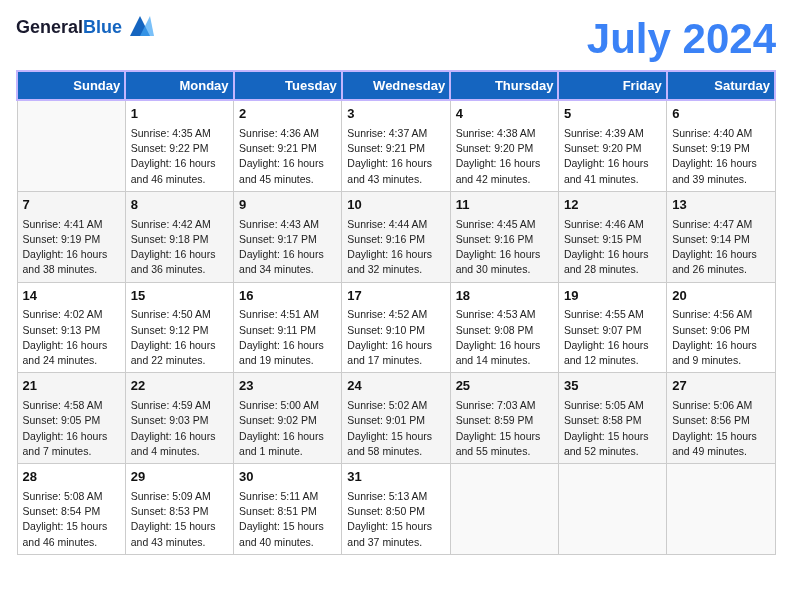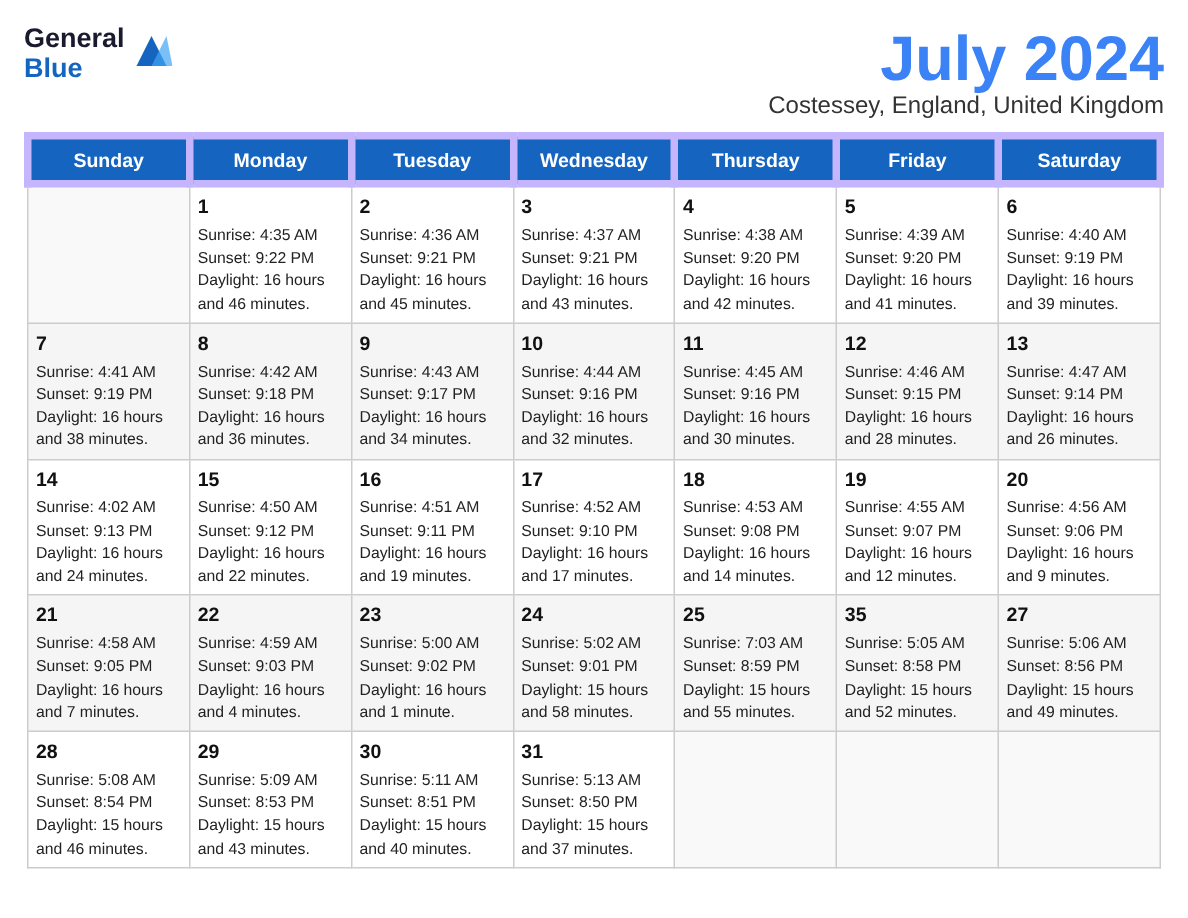--- a/index.html
+++ b/index.html
@@ -15,21 +15,20 @@
       justify-content: space-between;
       align-items: flex-start;
       margin-bottom: 8px;
     }
     .logo {
       display: flex;
       align-items: center;
     }
     .logo-text {
       display: flex;
-      flex-direction: column;
       line-height: 1.1;
     }
     .logo-general {
       font-size: 18px;
       font-weight: bold;
       color: #1a1a2e;
     }
     .logo-blue {
       font-size: 18px;
       font-weight: bold;
@@ -59,22 +58,22 @@
       width: 100%;
       border-collapse: collapse;
       table-layout: fixed;
     }
     th {
       background-color: #1565c0;
       color: white;
       padding: 6px 4px;
       font-size: 13px;
       font-weight: bold;
-      text-align: center;
-      border: 5px solid #c4b5fd;
+      text-align: right;
+      border: 2px solid #c4b5fd;
     }
     td {
       border: 1px solid #ccc;
       vertical-align: top;
       padding: 4px 5px;
       font-size: 10.5px;
       color: #222;
       height: 90px;
       background: #fff;
     }
@@ -107,21 +106,20 @@
       <span class="logo-general">General</span>
       <span class="logo-blue">Blue</span>
     </div>
     <svg class="logo-icon" viewBox="0 0 28 28">
       <polygon points="4,24 14,4 24,24" fill="#1565c0"></polygon>
       <polygon points="14,24 24,4 28,24" fill="#42a5f5" opacity="0.7"></polygon>
     </svg>
   </div>
   <div class="title-block">
     <div class="month-title">July 2024</div>
-    <div class="location">Costessey, England, United Kingdom</div>
   </div>
 </div>
 
 <table>
   <thead>
     <tr>
 
     <th>Sunday</th>
         <th>Monday</th>
         <th>Tuesday</th>

